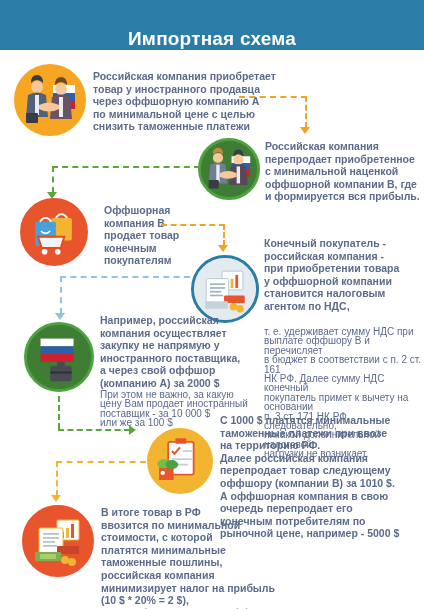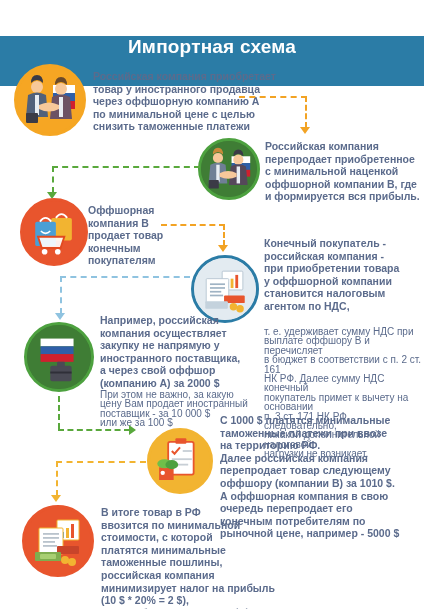--- a/index.html
+++ b/index.html
@@ -9,21 +9,21 @@
     font-family:"Liberation Sans","DejaVu Sans",sans-serif;
     overflow:hidden;
     position:relative;
   }
   .page{position:relative;width:424px;height:609px;background:#fff;overflow:hidden;}
 
   
   .header{
     position:absolute;left:0;top:0;width:424px;height:50px;
     background:#2b7ca6;
-    display:flex;align-items:flex-start;justify-content:center;margin-top:36px;
+    display:flex;align-items:flex-end;justify-content:center;
   }
   .header-title{
     color:#ffffff;font-size:19px;font-weight:bold;letter-spacing:.2px;
   }
 
   
   .step{position:absolute;}
   .badge{
     position:absolute;border-radius:50%;
     box-sizing:border-box;
@@ -148,21 +148,21 @@
         <path d="M35 18 q6 -8 12 0" fill="none" stroke="#ffffff" stroke-width="2"></path>
         <rect x="13" y="22" width="22" height="26" rx="2" fill="#4a9fd5"></rect>
         <path d="M18 22 q6 -8 12 0" fill="none" stroke="#ffffff" stroke-width="2"></path>
         <path d="M19 32 q5 5 10 0" fill="none" stroke="#ffffff" stroke-width="1.6"></path>
         <path d="M16 38 l28 0 l-4 12 l-20 0z" fill="#ffffff" opacity=".9"></path>
         <path d="M16 38 l28 0 l-4 12 l-20 0z" fill="none" stroke="#e24a1f" stroke-width="2"></path>
         <circle cx="23" cy="54" r="3" fill="#ffffff"></circle>
         <circle cx="37" cy="54" r="3" fill="#ffffff"></circle>
       </svg>
     </div>
-    <div class="txt" style="left:88px;top:204px;width:120px;">Оффшорная
+    <div class="txt" style="left:104px;top:204px;width:120px;">Оффшорная
 компания В
 продает товар
 конечным
 покупателям</div>
   </div>
 
   <div class="conn">
     <div class="h-dash" style="left:161px;top:224px;width:64px;"></div>
     <div class="v-dash" style="left:223px;top:224px;height:22px;"></div>
     <div class="arrow-d" style="left:218px;top:245px;"></div>

